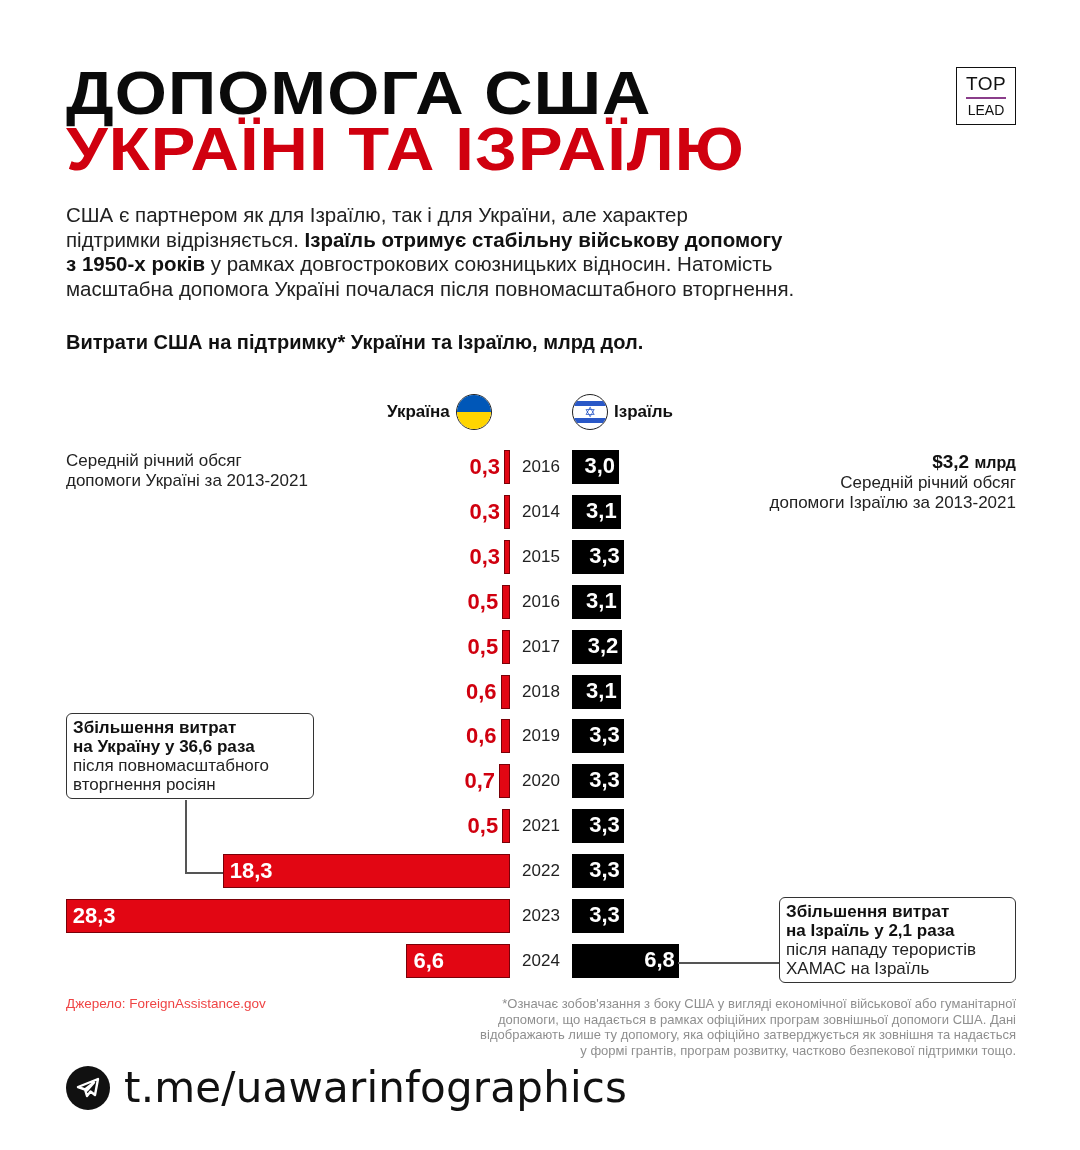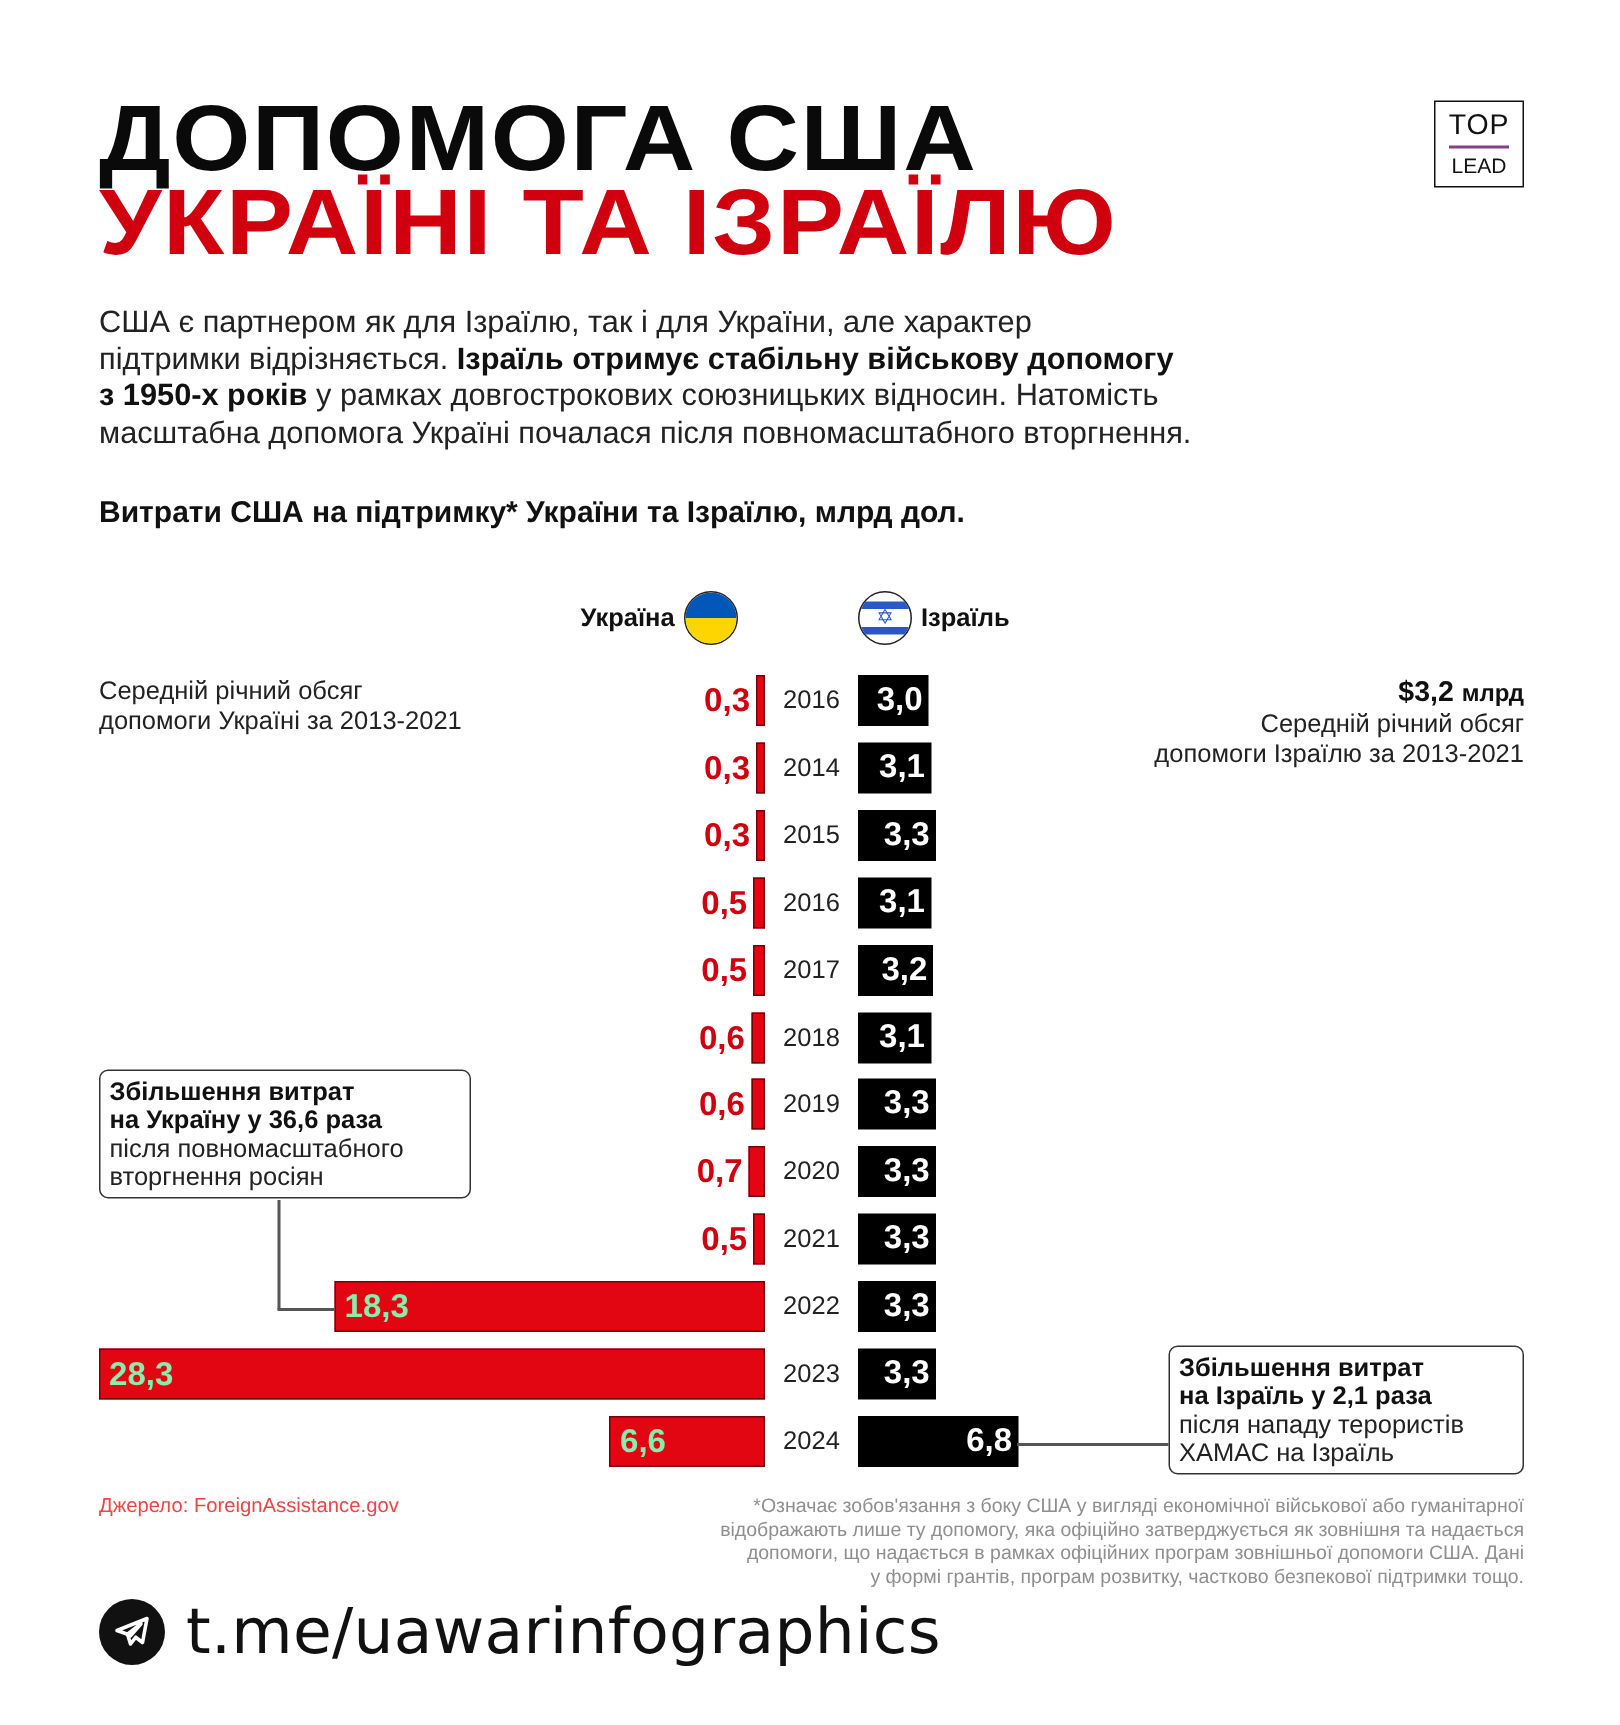--- a/index.html
+++ b/index.html
@@ -39,21 +39,21 @@
   .avg .desc { font-size: 17px; line-height: 20px; color: #222; }
   .avg-ua { left: 66px; }
   .avg-ua .val { color: #d0000f; }
   .avg-il { right: 64px; text-align: right; }
   .avg-il .val { color: #111; }
 
   .rows { position: absolute; left: 0; top: 448px; width: 1080px; }
   .row { position: absolute; left: 0; height: 40px; width: 1080px; }
   .ua-bar { position: absolute; top: 2px; height: 34px; right: 570px; background: #e20613; border: 1px solid #7a0008; }
   .ua-val-out { position: absolute; top: 6px; font-size: 22px; font-weight: 900; color: #d0000f; font-family: "Liberation Sans", sans-serif; text-align: right; }
-  .ua-val-in { position: absolute; left: 6px; top: 3px; font-size: 22px; font-weight: 900; color: #86efac; font-family: "Liberation Sans", sans-serif; }
+  .ua-val-in { position: absolute; left: 6px; top: 3px; font-size: 22px; font-weight: 900; color: #ffffff; font-family: "Liberation Sans", sans-serif; }
   .year { position: absolute; left: 512px; width: 58px; top: 9px; text-align: center; font-size: 17px; color: #222; font-family: "Liberation Sans", sans-serif; }
   .il-bar { position: absolute; left: 572px; top: 2px; height: 34px; background: #000; }
   .il-val { position: absolute; right: 4px; top: 3px; font-size: 22px; font-weight: 900; color: #fff; font-family: "Liberation Sans", sans-serif; }
 
   .callout { position: absolute; border: 1.5px solid #333; border-radius: 6px; background: #fff; padding: 4px 6px; font-family: "Liberation Sans", sans-serif; }
   .callout .b { font-weight: 700; font-size: 17px; line-height: 19px; display: block; }
   .callout .n { font-size: 17px; line-height: 19px; display: block; color: #222; }
   .callout-ua { left: 66px; top: 713px; width: 248px; }
   .callout-il { left: 779px; top: 897px; width: 237px; }
   .conn { position: absolute; background: #555; }
@@ -229,22 +229,22 @@
   <span class="b">Збільшення витрат</span>
   <span class="b">на Ізраїль у 2,1 раза</span>
   <span class="n">після нападу терористів</span>
   <span class="n">ХАМАС на Ізраїль</span>
 </div>
 <div class="conn" style="left:678px; top:962px; width:101px; height:1.5px;"></div>
 
 <div class="source">Джерело: ForeignAssistance.gov</div>
 <div class="footnote">
   <div>*Означає зобов'язання з боку США у вигляді економічної військової або гуманітарної</div>
+  <div>допомоги, що надається в рамках офіційних програм зовнішньої допомоги США. Дані</div>
   <div>відображають лише ту допомогу, яка офіційно затверджується як зовнішня та надається</div>
-  <div>допомоги, що надається в рамках офіційних програм зовнішньої допомоги США. Дані</div>
   <div>у формі грантів, програм розвитку, частково безпекової підтримки тощо.</div>
 </div>
 
 <div class="tg">
   <span class="tg-icon">
     <svg width="24" height="22" viewBox="0 0 24 22">
         <path d="M22 2 L2 10 L9 12.5 L11 19 L14.5 14.5 L19 18 Z M9 12.5 L18 5.5 L11 13.5" fill="none" stroke="#fff" stroke-width="2.4" stroke-linejoin="round" stroke-linecap="round"></path>
       </svg>
   </span>
   <span class="tg-link">t.me/uawarinfographics</span>

